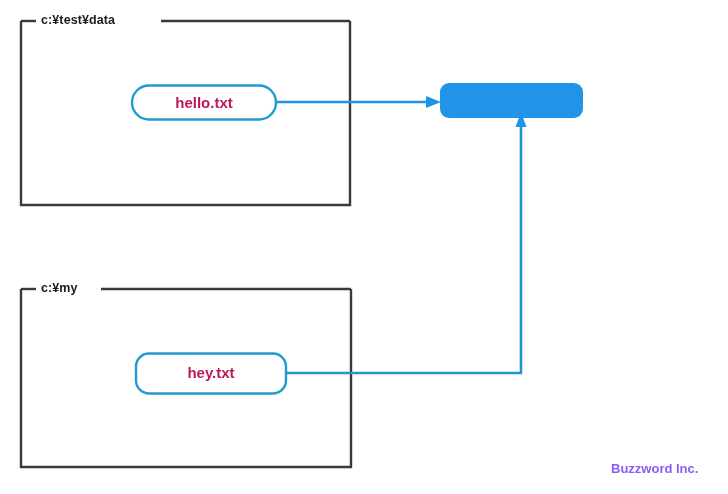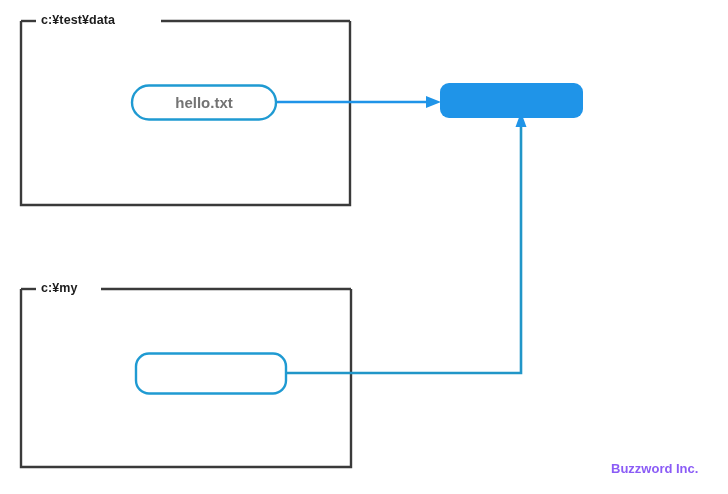--- a/index.html
+++ b/index.html
@@ -33,21 +33,21 @@
     white-space: nowrap;
     line-height: 1;
   }
   #group-label-1 { left: 41px; top: 14px; }
   #group-label-2 { left: 41px; top: 282px; }
 
   .node-label {
     position: absolute;
     font-size: 15px;
     font-weight: bold;
-    color: #737373;
+    color: #be185d;
     white-space: nowrap;
     line-height: 1;
     text-align: center;
   }
   #node-label-hello {
     left: 131px;
     top: 95px;
     width: 146px;
   }
   #node-label-hey {
@@ -116,17 +116,18 @@
 
     <rect x="440" y="83" width="143" height="35" rx="9" ry="9" fill="#1f94e8" stroke="none"></rect>
   </svg>
 
   <div class="group-label" id="group-label-1">c:¥test¥data</div>
 
   <div class="group-label" id="group-label-2">c:¥my</div>
 
   <div class="node-label" id="node-label-hello">hello.txt</div>
 
+  <div class="node-label" id="node-label-hey">hey.txt</div>
 
 
   <div id="footer-text">Buzzword Inc.</div>
 
 </div>
 
 </body></html>

